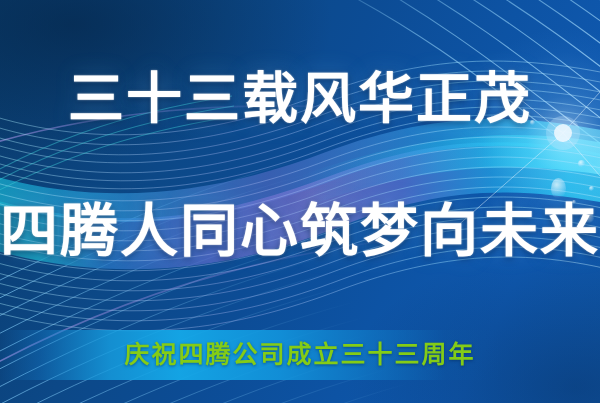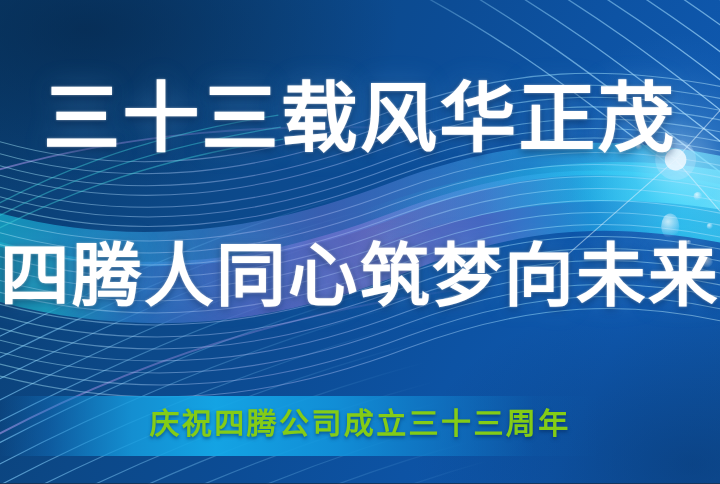--- a/index.html
+++ b/index.html
@@ -86,21 +86,21 @@
     font-weight: 900;
     letter-spacing: 1px;
     white-space: nowrap;
     text-shadow:
       0 0 2px rgba(255,255,255,0.55),
       0 2px 7px rgba(3,30,70,0.55),
       0 0 22px rgba(120,200,255,0.30);
   }
   #headline-1 {
     top: 62px;
-    font-size: 64px;
+    font-size: 56px;
     line-height: 74px;
     letter-spacing: 2px;
   }
   #headline-2 {
     top: 196px;
     font-size: 58px;
     line-height: 70px;
     letter-spacing: 2px;
   }
   #subtitle {

